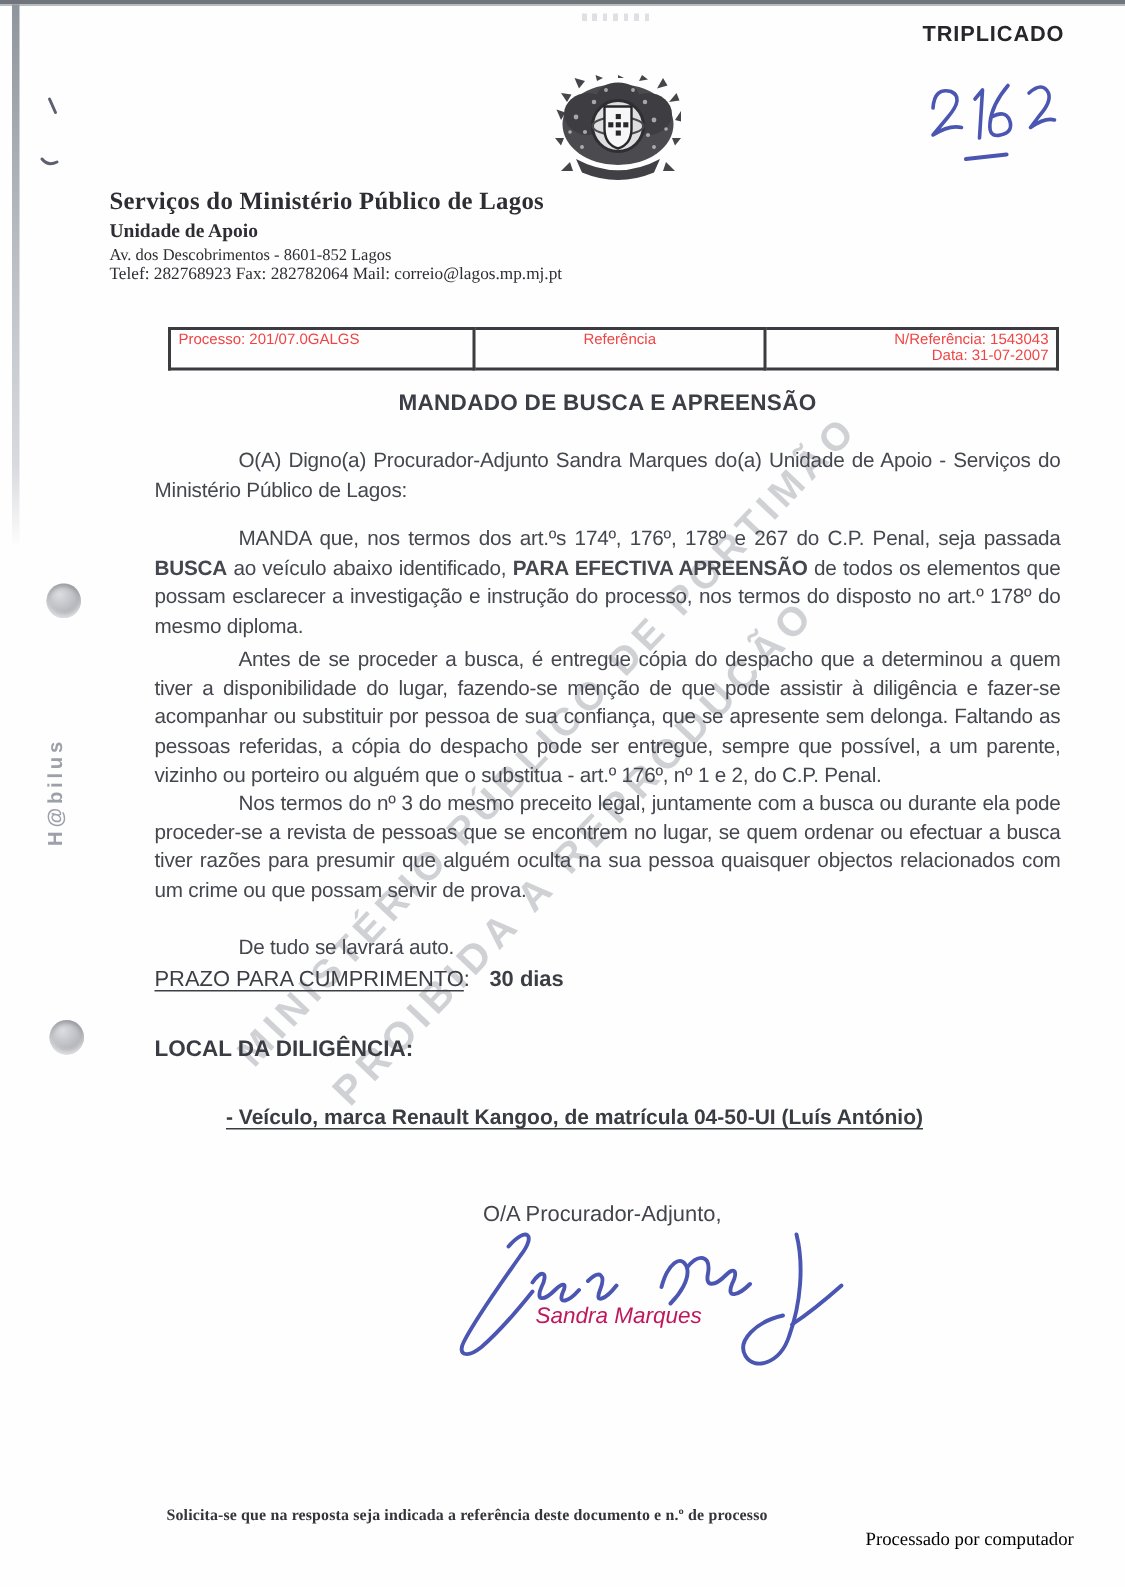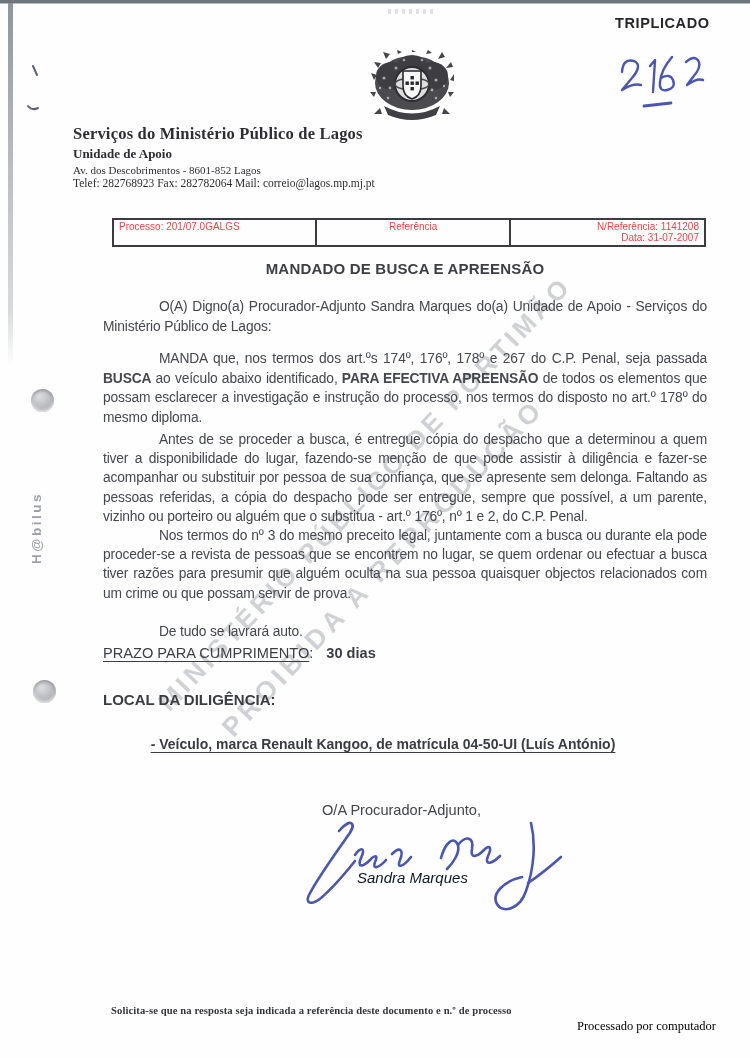--- a/index.html
+++ b/index.html
@@ -54,21 +54,21 @@
   .b{font-weight:bold;}
   .prazo{position:absolute;left:103px;top:645px;font-size:14.6px;color:#3c3e45;}
   .prazo .lbl{text-decoration:underline;text-underline-offset:3px;}
   .prazo .val{font-weight:bold;margin-left:13px;}
   .local{position:absolute;left:103px;top:691px;font-size:15px;font-weight:bold;color:#3a3c43;}
   .vehicle{position:absolute;left:103px;top:736px;width:560px;text-align:center;
            font-size:14px;font-weight:bold;color:#3a3c43;text-decoration:underline;text-underline-offset:3px;}
   
   .sigrole{position:absolute;left:322px;top:802px;font-size:14.6px;color:#43454c;}
   .sigsvg{position:absolute;left:295px;top:813px;}
-  .signame{position:absolute;left:357px;top:869px;font-size:15px;font-style:italic;color:#0f172a;}
+  .signame{position:absolute;left:357px;top:869px;font-size:15px;font-style:italic;color:#be185d;}
   
   .fnote{position:absolute;left:111px;top:1005px;font-family:"Liberation Serif",serif;
          font-weight:bold;font-size:10.6px;color:#34353a;letter-spacing:.1px;}
   .fproc{position:absolute;left:577px;top:1019px;font-family:"Liberation Serif",serif;
          font-size:12.5px;color:#000000;}
 </style>
 </head>
 <body>
 
 <div class="page">
@@ -157,21 +157,21 @@
     <div class="addr">Av. dos Descobrimentos - 8601-852 Lagos</div>
     <div class="tel">Telef: 282768923  Fax: 282782064 Mail: correio@lagos.mp.mj.pt</div>
   </div>
 
   <table class="ctable z2">
     <tbody>
         <tr>
       <td class="c1">Processo: 201/07.0GALGS</td>
       <td class="c2">Referência</td>
       <td class="c3">
-        <div>N/Referência: 1141208</div>
+        <div>N/Referência: 1543043</div>
         <div>Data: 31-07-2007</div>
       </td>
     </tr>
   </tbody>
     </table>
 
   <div class="title z2">MANDADO DE BUSCA E APREENSÃO</div>
 
   <div class="para p1 z2">
     <p><span>O(A) Digno(a) Procurador-Adjunto Sandra Marques do(a) Unidade de Apoio - Serviços do Ministério Público de Lagos:</span></p>

